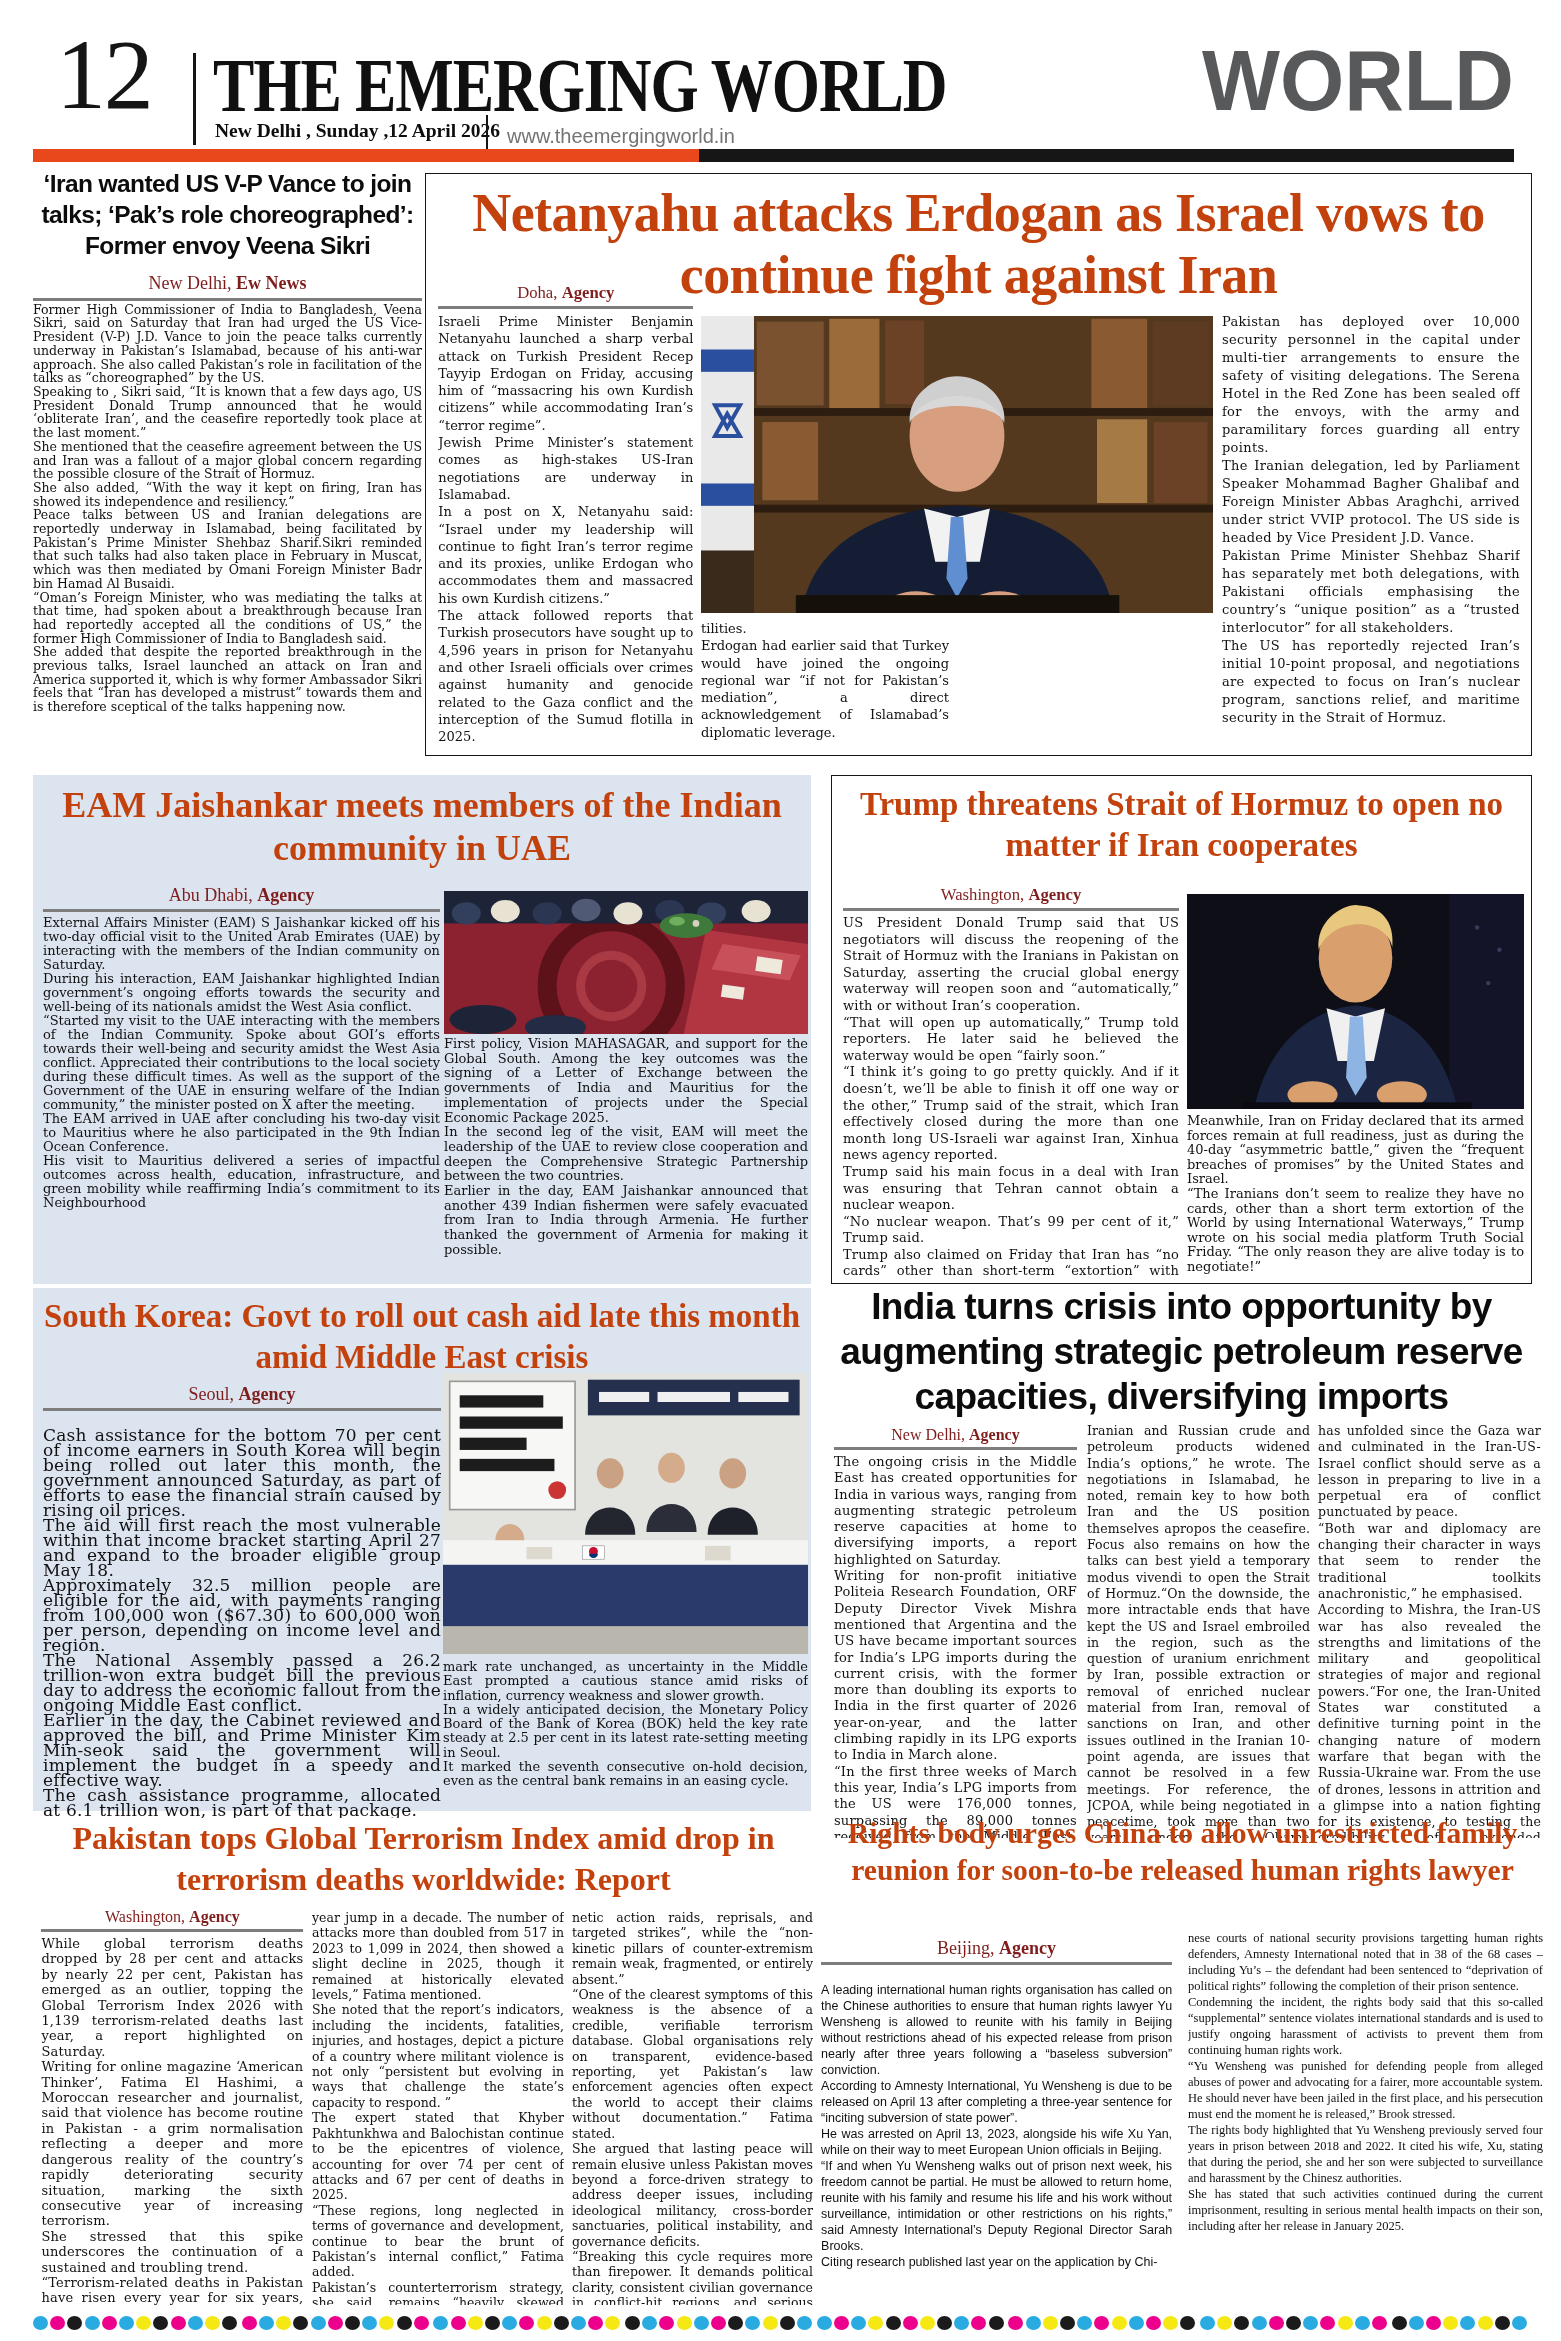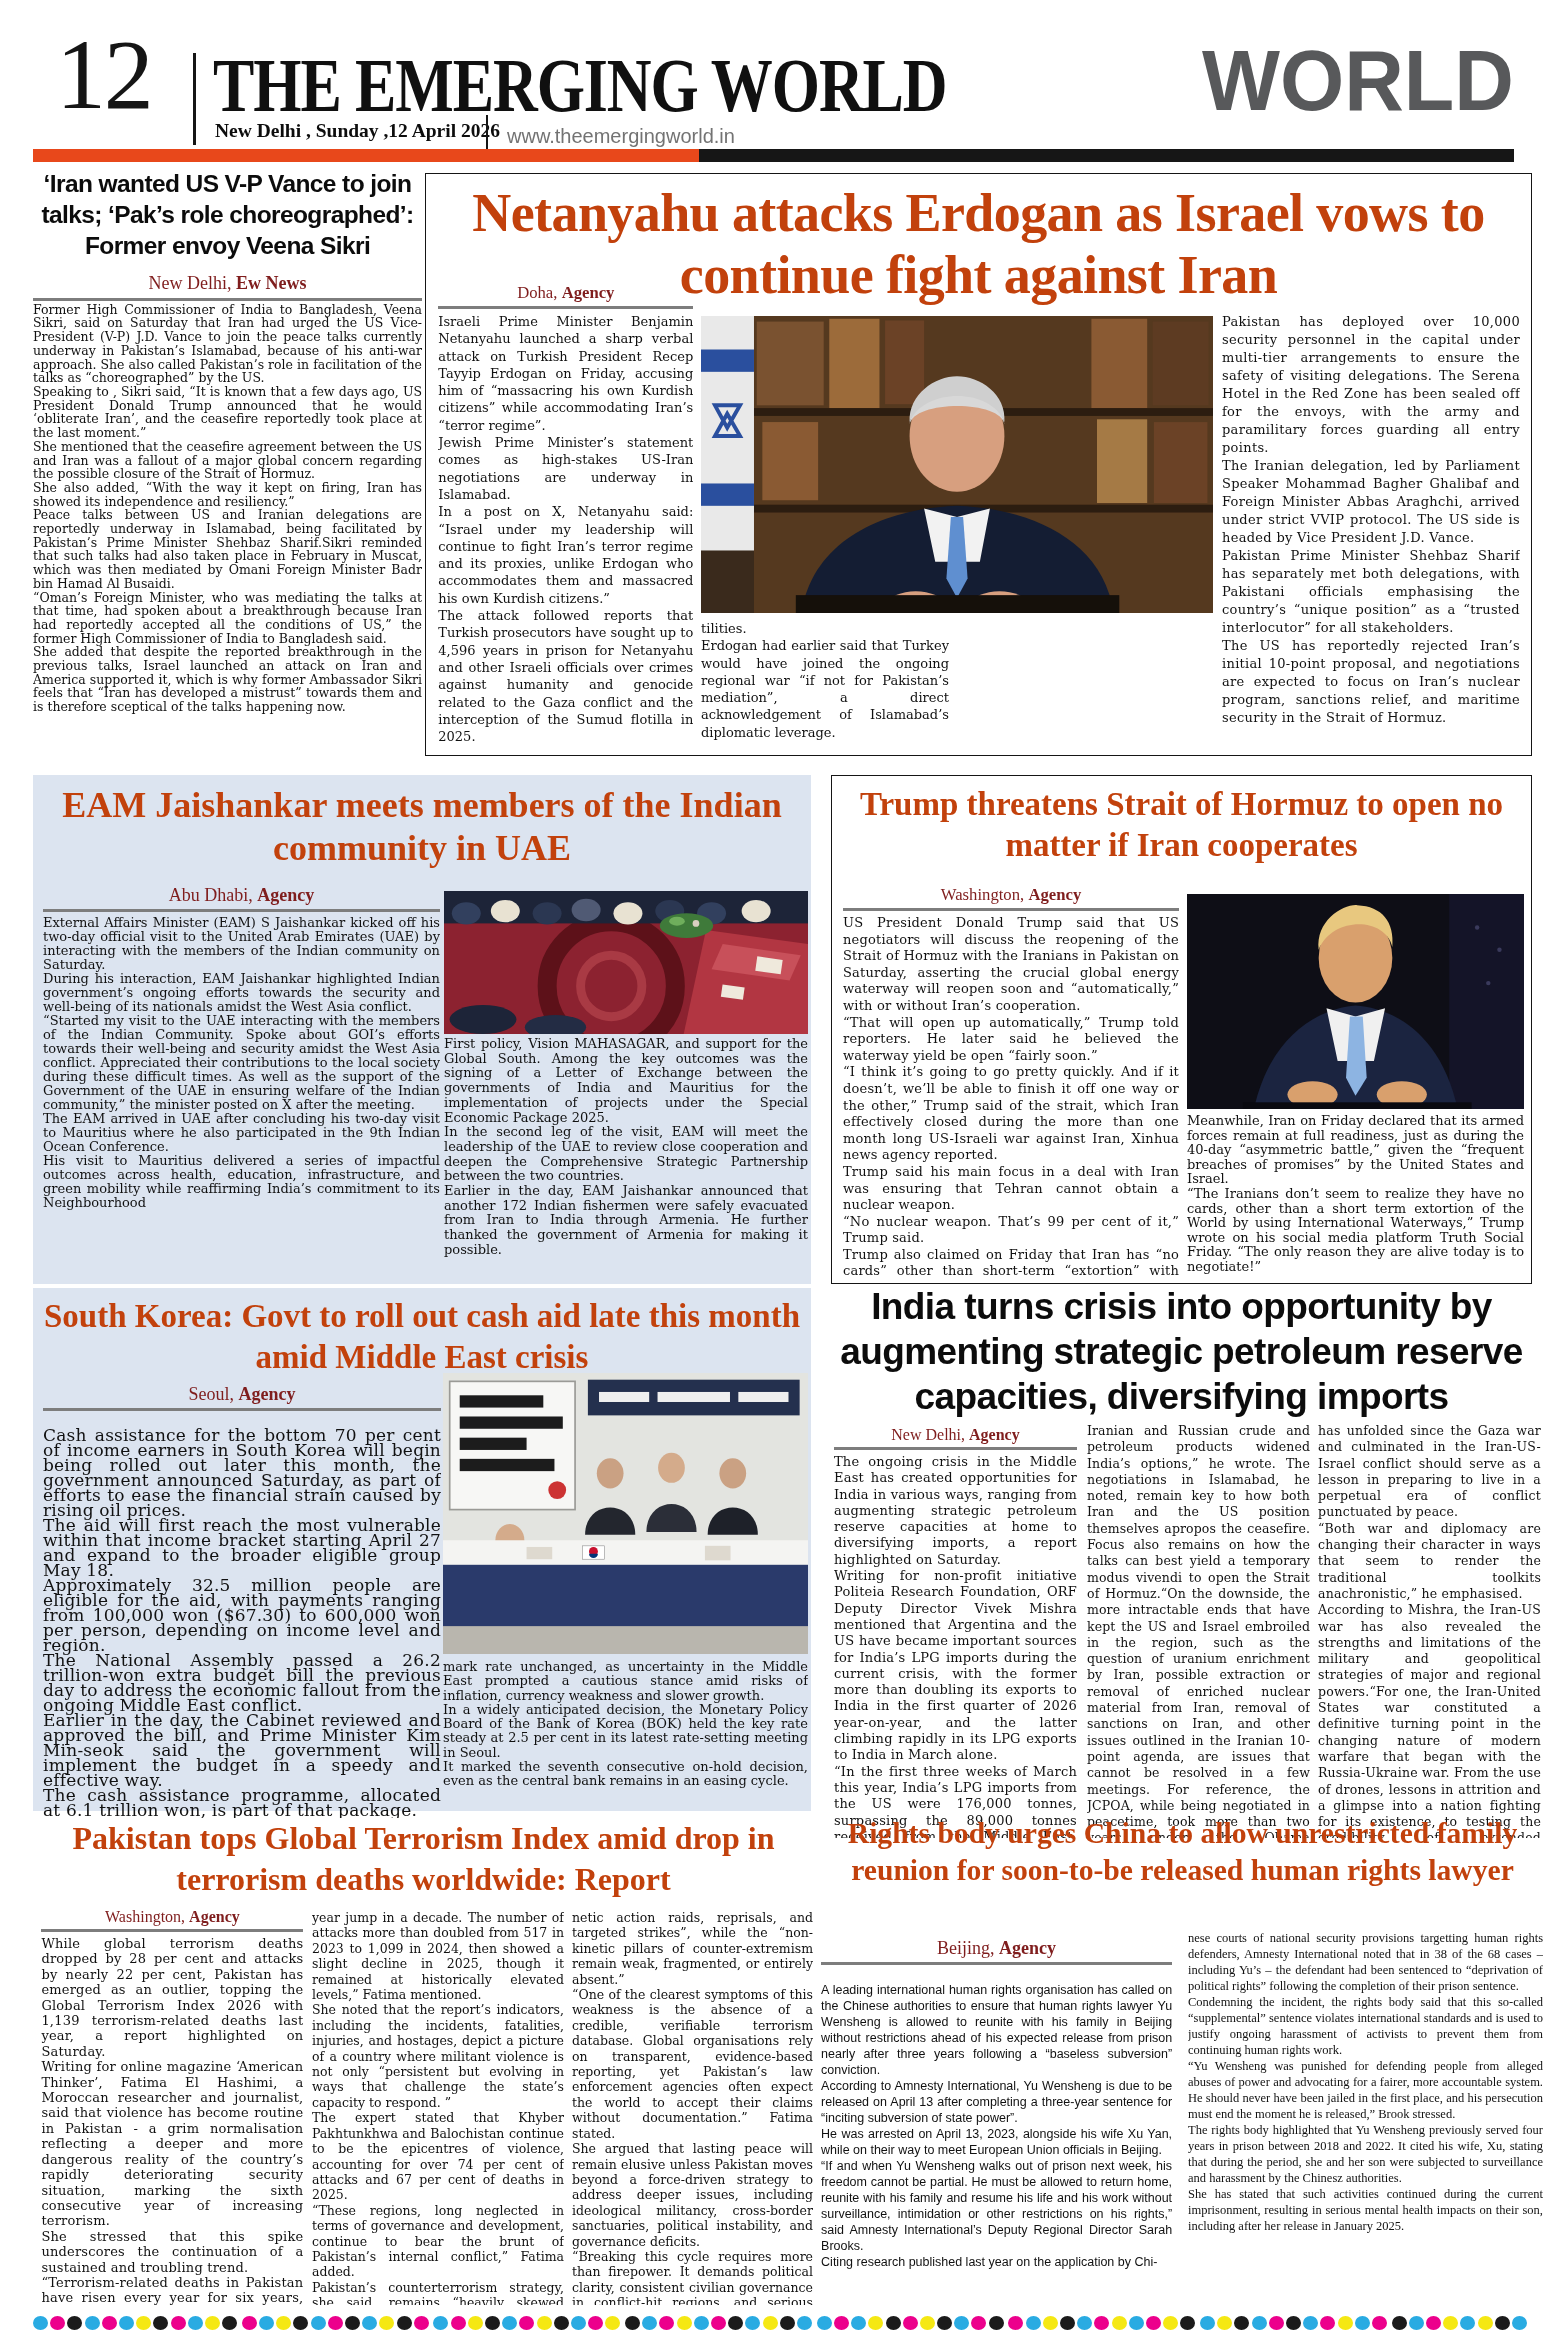--- a/index.html
+++ b/index.html
@@ -224,34 +224,34 @@
       <ellipse cx="435" cy="62" rx="48" ry="22" fill="#3f7a3a"></ellipse>
       <ellipse cx="418" cy="54" rx="14" ry="8" fill="#6fae5c"></ellipse>
         <circle cx="452" cy="58" r="6" fill="#d8cfc0"></circle>
       <ellipse cx="70" cy="230" rx="60" ry="26" fill="#1d2438"></ellipse>
         <ellipse cx="200" cy="244" rx="55" ry="22" fill="#232c44"></ellipse>
     </svg>
 
     <div class="abs col" id="c-col2">
         <p>First policy, Vision MAHASAGAR, and support for the Global South. Among the key outcomes was the signing of a Letter of Exchange between the governments of India and Mauritius for the implementation of projects under the Special Economic Package 2025.</p>
         <p>In the second leg of the visit, EAM will meet the leadership of the UAE to review close cooperation and deepen the Comprehensive Strategic Partnership between the two countries.</p>
-        <p>Earlier in the day, EAM Jaishankar announced that another 172 Indian fishermen were safely evacuated from Iran to India through Armenia. He further thanked the government of Armenia for making it possible.</p>
+        <p>Earlier in the day, EAM Jaishankar announced that another 439 Indian fishermen were safely evacuated from Iran to India through Armenia. He further thanked the government of Armenia for making it possible.</p>
       </div>
   </div>
 
   <div class="abs boxed" id="art-d">
     <div class="hl headline-serif">Trump threatens Strait of Hormuz to open no matter if Iran cooperates</div>
     <div class="abs byline" id="d-byline">
       <span>Washington,</span>
       <b>Agency</b>
       <div class="byline-rule"></div>
     </div>
     <div class="abs col" id="d-col1">
         <p>US President Donald Trump said that US negotiators will discuss the reopening of the Strait of Hormuz with the Iranians in Pakistan on Saturday, asserting the crucial global energy waterway will reopen soon and “automatically,” with or without Iran’s cooperation.</p>
-        <p>“That will open up automatically,” Trump told reporters. He later said he believed the waterway yield be open “fairly soon.”</p>
+        <p>“That will open up automatically,” Trump told reporters. He later said he believed the waterway would be open “fairly soon.”</p>
         <p>“I think it’s going to go pretty quickly. And if it doesn’t, we’ll be able to finish it off one way or the other,” Trump said of the strait, which Iran effectively closed during the more than one month long US-Israeli war against Iran, Xinhua news agency reported.</p>
         <p>Trump said his main focus in a deal with Iran was ensuring that Tehran cannot obtain a nuclear weapon.</p>
         <p>“No nuclear weapon. That’s 99 per cent of it,” Trump said.</p>
         <p>Trump also claimed on Friday that Iran has “no cards” other than short-term “extortion” with the Strait of Hormuz.</p>
       </div>
 
     <svg class="abs photo" id="d-photo" viewBox="0 0 604 386" preserveAspectRatio="none">
       <rect width="604" height="386" fill="#0e0e16"></rect>
       <rect x="470" y="0" width="134" height="386" fill="#141428"></rect>
       <circle cx="520" cy="60" r="4" fill="#3a3a5c"></circle>

